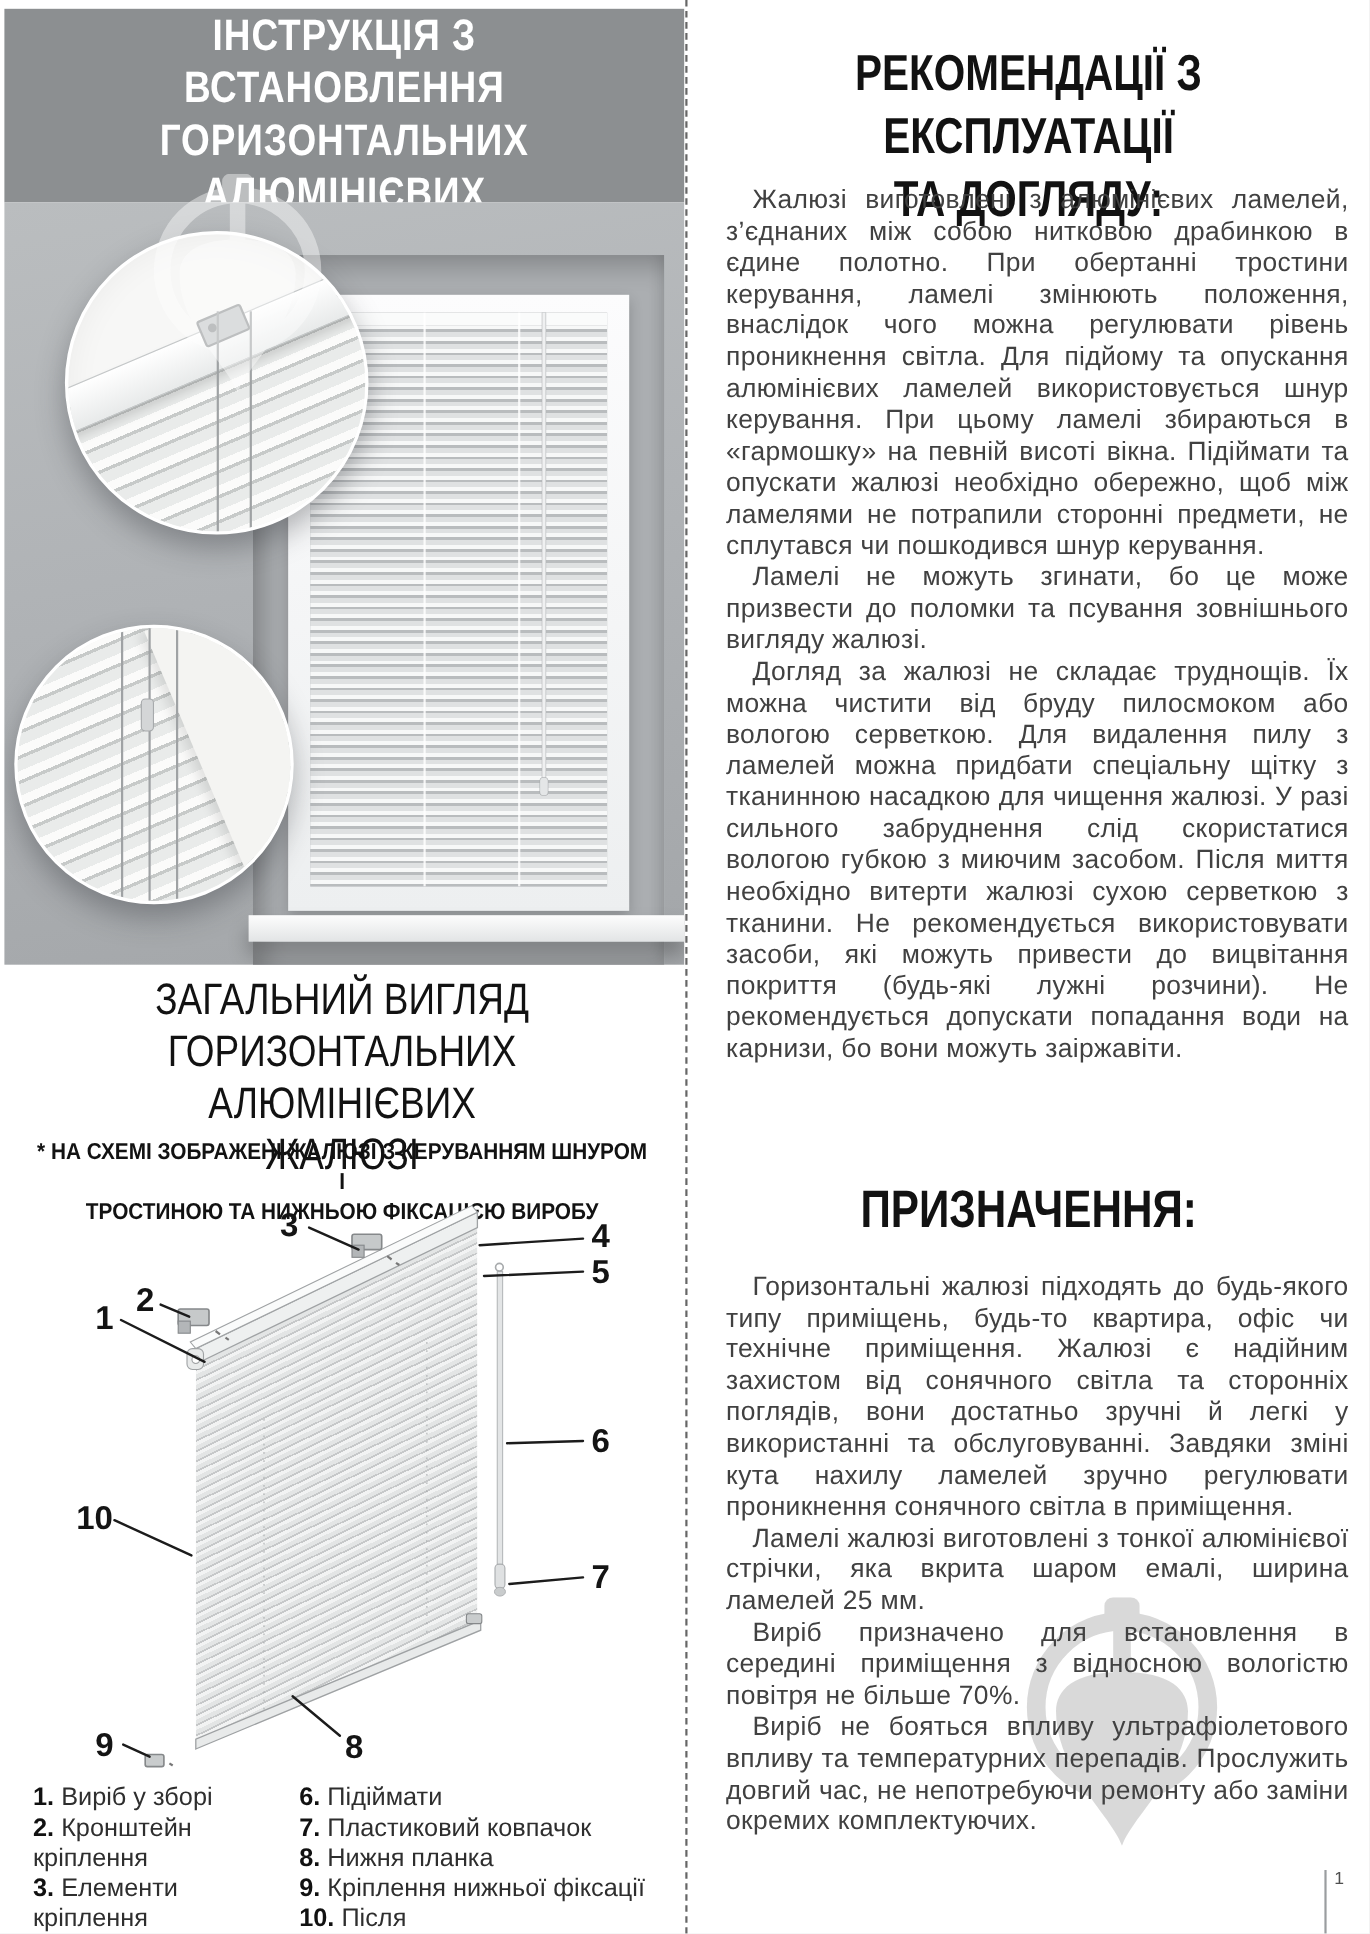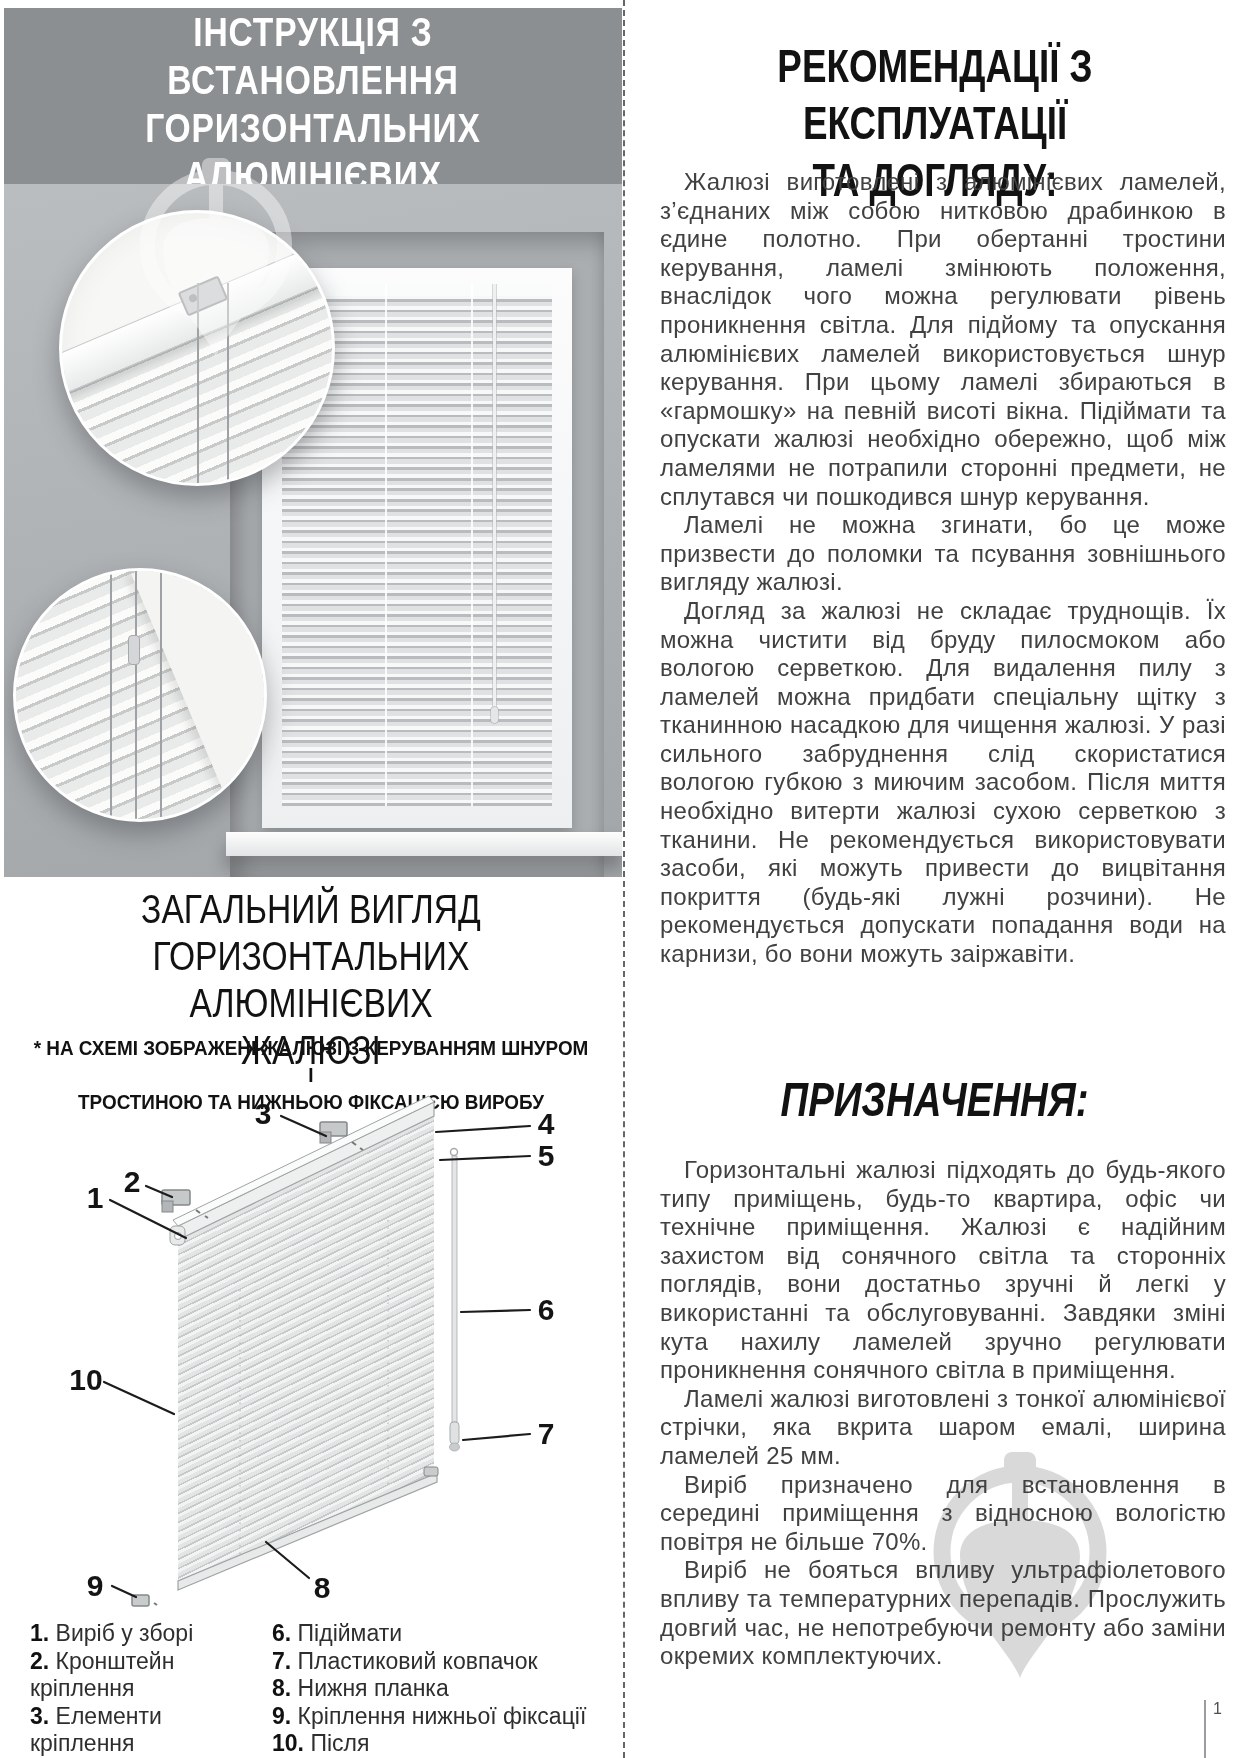--- a/index.html
+++ b/index.html
@@ -81,21 +81,21 @@
   .legend .col{font-size:23px;line-height:27.5px;color:#2e2e2e;}
   .legend .col1{width:242px;}
   .legend .col2{flex:1;}
   .legend b{color:#111;}
 
   
   .rec-title{position:absolute;left:0;top:38px;width:620px;margin:0;text-align:center;
       font-size:46px;line-height:57px;font-weight:bold;color:#121212;}
   .rec-title .condensed,.purpose-title .condensed{transform:scaleX(0.8);}
   .purpose-title{position:absolute;left:0;top:1072px;width:620px;margin:0;text-align:center;
-      font-size:48px;line-height:56px;font-weight:bold;color:#121212;font-style:italic;}
+      font-size:48px;line-height:56px;font-weight:bold;color:#121212;}
   .bodytext{position:absolute;left:35px;width:566px;font-size:24px;line-height:28.6px;
       text-align:justify;color:#414141;letter-spacing:.3px;}
   .bodytext p{margin:0;text-indent:24px;}
   .bt1{top:168px;}
   .bt2{top:1156px;z-index:1;}
 
   
   .pageno-line{position:absolute;left:1204px;top:1700px;height:58px;width:0;
       border-left:2px solid #9a9da0;}
   .pageno{position:absolute;left:1213px;top:1700px;font-size:16px;color:#4f4f4f;}
@@ -245,21 +245,21 @@
     </div>
   </div>
 
   <div class="right-col">
 
     <h2 class="rec-title"><span class="condensed pre">РЕКОМЕНДАЦІЇ З ЕКСПЛУАТАЦІЇ
 ТА ДОГЛЯДУ:</span></h2>
 
     <div class="bodytext bt1">
       <p>Жалюзі виготовлені з алюмінієвих ламелей, з’єднаних між собою нитковою драбинкою в єдине полотно. При обертанні тростини керування, ламелі змінюють положення, внаслідок чого можна регулювати рівень проникнення світла. Для підйому та опускання алюмінієвих ламелей використовується шнур керування. При цьому ламелі збираються в «гармошку» на певній висоті вікна. Підіймати та опускати жалюзі необхідно обережно, щоб між ламелями не потрапили сторонні предмети, не сплутався чи пошкодився шнур керування.</p>
-      <p>Ламелі не можна згинати, бо це може призвести до поломки та псування зовнішнього вигляду жалюзі.</p>
+      <p>Ламелі не можуть згинати, бо це може призвести до поломки та псування зовнішнього вигляду жалюзі.</p>
       <p>Догляд за жалюзі не складає труднощів. Їх можна чистити від бруду пилосмоком або вологою серветкою. Для видалення пилу з ламелей можна придбати спеціальну щітку з тканинною насадкою для чищення жалюзі. У разі сильного забруднення слід скористатися вологою губкою з миючим засобом. Після миття необхідно витерти жалюзі сухою серветкою з тканини. Не рекомендується використовувати засоби, які можуть привести до вицвітання покриття (будь-які лужні розчини). Не рекомендується допускати попадання води на карнизи, бо вони можуть заіржавіти.</p>
     </div>
 
     <h2 class="purpose-title"><span class="condensed">ПРИЗНАЧЕННЯ:</span></h2>
 
     <div class="bodytext bt2">
       <p>Горизонтальні жалюзі підходять до будь-якого типу приміщень, будь-то квартира, офіс чи технічне приміщення. Жалюзі є надійним захистом від сонячного світла та сторонніх поглядів, вони достатньо зручні й легкі у використанні та обслуговуванні. Завдяки зміні кута нахилу ламелей зручно регулювати проникнення сонячного світла в приміщення.</p>
       <p>Ламелі жалюзі виготовлені з тонкої алюмінієвої стрічки, яка вкрита шаром емалі, ширина ламелей 25 мм.</p>
       <p>Виріб призначено для встановлення в середині приміщення з відносною вологістю повітря не більше 70%.</p>
       <p>Виріб не бояться впливу ультрафіолетового впливу та температурних перепадів. Прослужить довгий час, не непотребуючи ремонту або заміни окремих комплектуючих.</p>

